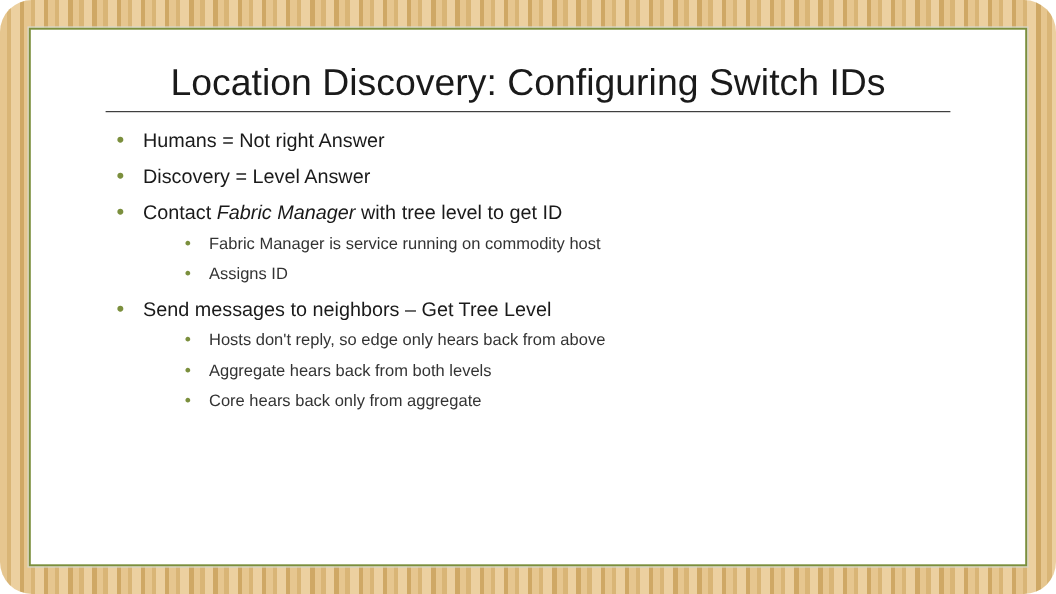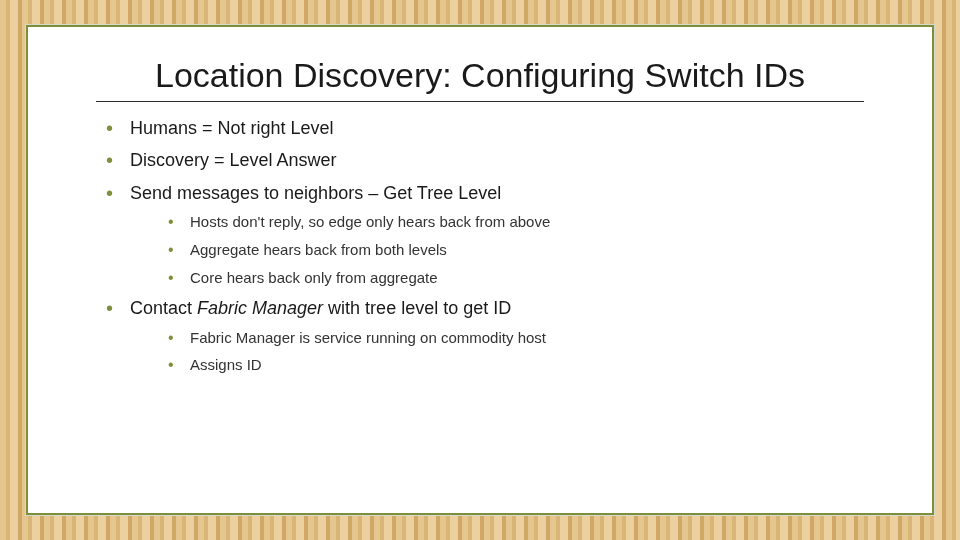--- a/index.html
+++ b/index.html
@@ -16,20 +16,21 @@
     background:
       repeating-linear-gradient(90deg,
         #e6c68f 0px, #e6c68f 6px,
         #d9b576 6px, #d9b576 10px,
         #ecd0a0 10px, #ecd0a0 18px,
         #cfa865 18px, #cfa865 22px);
     display: flex;
     align-items: center;
     justify-content: center;
     box-sizing: border-box;
+    border-radius: 29px;
   }
   .slide {
     width: 908px;
     height: 490px;
     background: #ffffff;
     border: 2px solid #7b8f3d;
     outline: 1px solid #d8d8cc;
     box-sizing: border-box;
     padding: 28px 50px 20px 50px;
     position: relative;
@@ -100,33 +101,33 @@
 <body>
 
 <div class="bg">
   <div class="slide">
 
     <h1 class="title">Location Discovery: Configuring Switch IDs</h1>
 
     <hr class="rule">
 
     <ul class="top">
-      <li>Humans = Not right Level</li>
+      <li>Humans = Not right Answer</li>
       <li>Discovery = Level Answer</li>
+      <li>
+        <span>Contact </span><em class="italic">Fabric Manager</em><span> with tree level to get ID</span>
+        <ul class="sub">
+          <li>Fabric Manager is service running on commodity host</li>
+          <li>Assigns ID</li>
+        </ul>
+      </li>
       <li>
         <span>Send messages to neighbors – Get Tree Level</span>
         <ul class="sub">
           <li>Hosts don't reply, so edge only hears back from above</li>
           <li>Aggregate hears back from both levels</li>
           <li>Core hears back only from aggregate</li>
         </ul>
       </li>
-      <li>
-        <span>Contact </span><em class="italic">Fabric Manager</em><span> with tree level to get ID</span>
-        <ul class="sub">
-          <li>Fabric Manager is service running on commodity host</li>
-          <li>Assigns ID</li>
-        </ul>
-      </li>
     </ul>
 
   </div>
 </div>
 
 </body></html>

